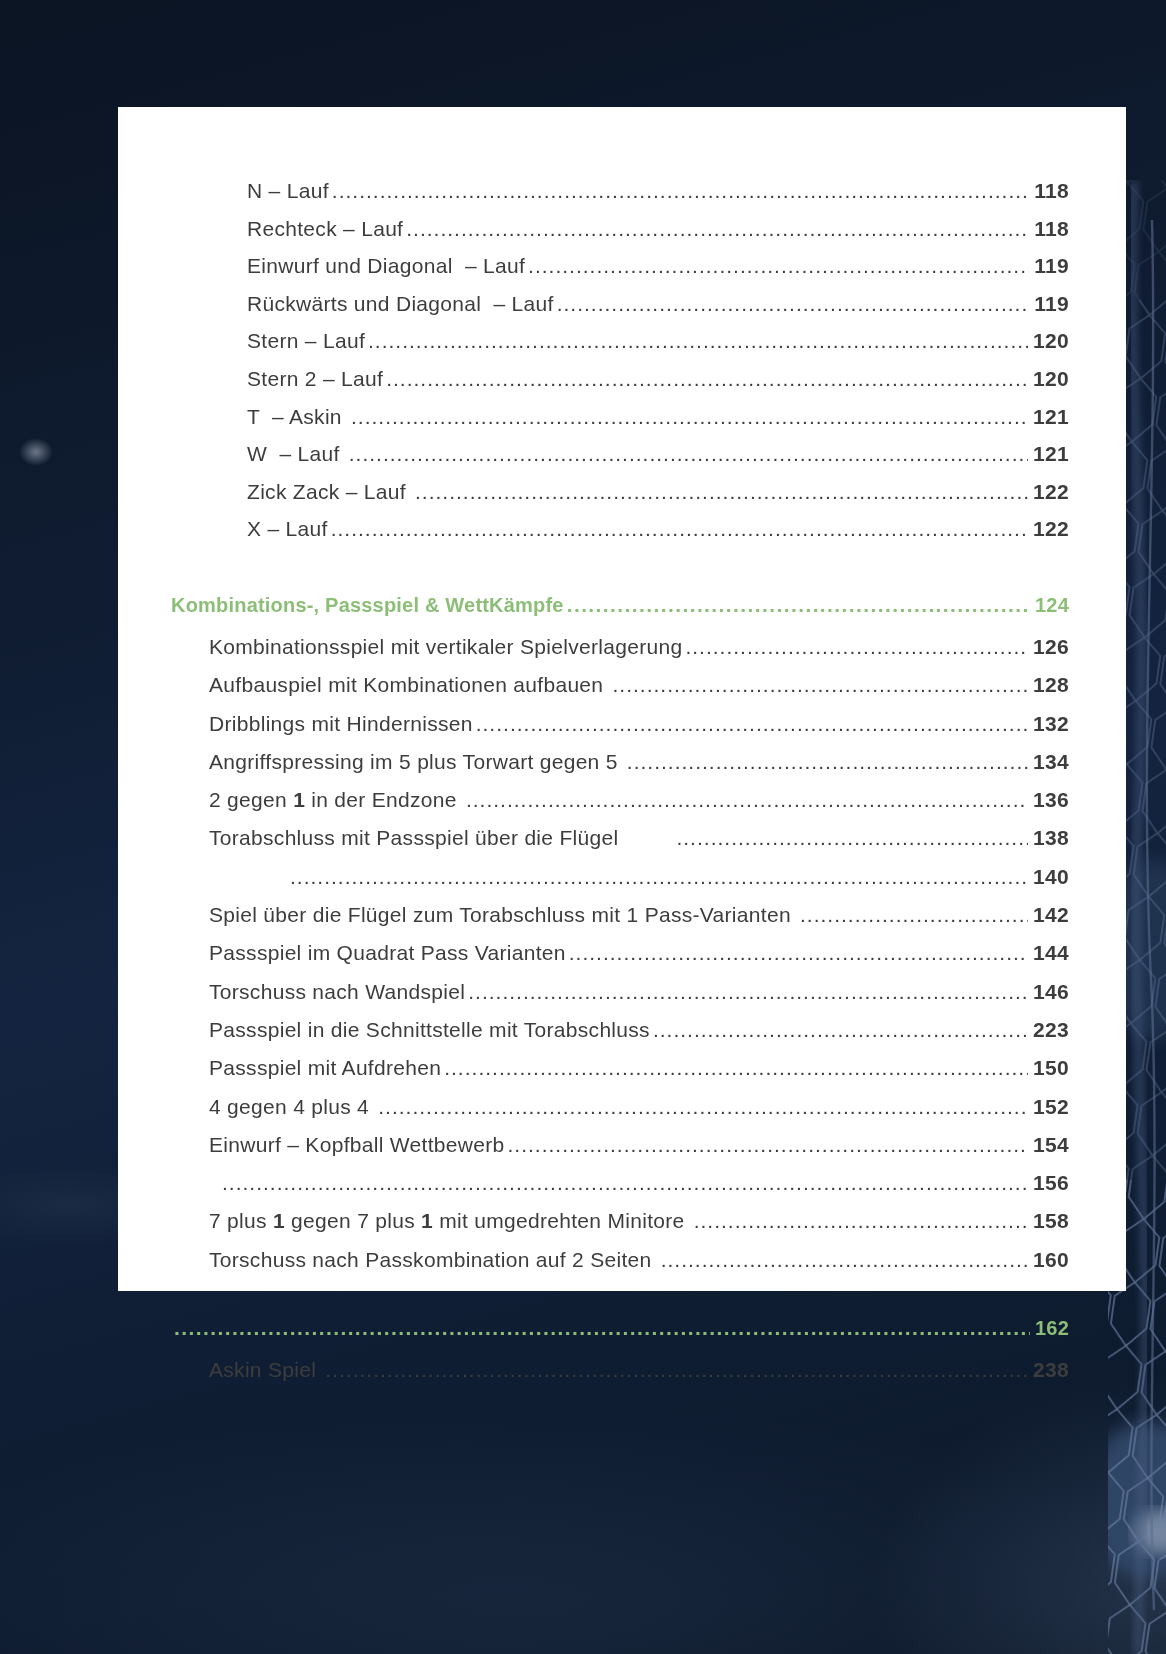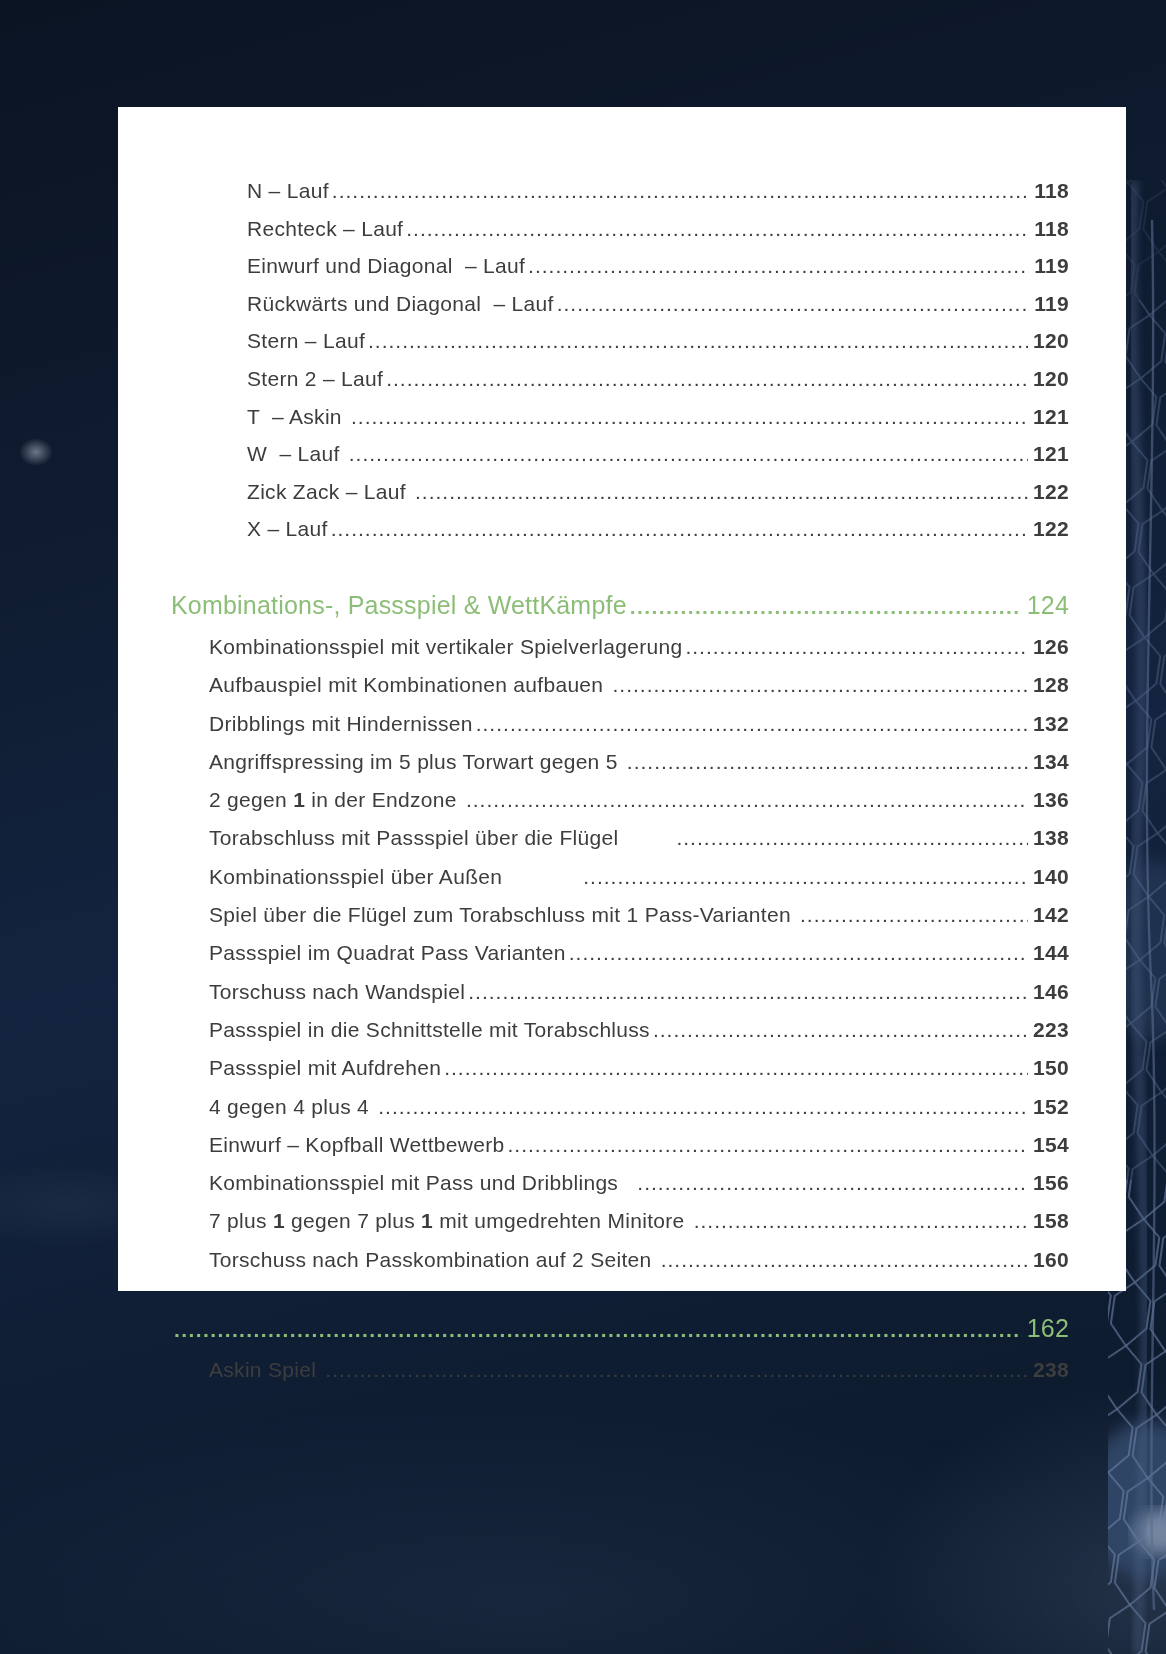--- a/index.html
+++ b/index.html
@@ -39,21 +39,21 @@
   .toc-label{white-space:pre;flex-shrink:0;}
   .toc-label b{font-weight:700;}
   .toc-gap{flex-shrink:0;height:1px;}
   .toc-dots{
     flex:1;min-width:0;overflow:hidden;white-space:nowrap;
     margin-left:3px;letter-spacing:1px;
   }
   .toc-page{padding-left:5px;flex-shrink:0;font-weight:bold;}
   .toc-heading-row .toc-label,
   .toc-heading-row .toc-page{
-    color:var(--accent,#8cbe77);font-weight:400;font-size:25px;letter-spacing:.2px;
+    color:var(--accent,#8cbe77);font-weight:700;font-size:20px;letter-spacing:.2px;
   }
   .toc-heading-row .toc-dots{
     color:var(--accent,#8cbe77);font-weight:700;letter-spacing:1.4px;
   }
 </style>
 </head>
 <body>
 
 <div class="stage">
   <div class="backdrop"></div>
@@ -168,21 +168,20 @@
               <span class="toc-dots" aria-hidden="true">............................................................................................................................................................................................................................................................................................................</span>
               <span class="toc-page">136</span>
             </div>
             <div class="toc-row">
               <span class="toc-label">Torabschluss mit Passspiel über die Flügel</span>
               <span class="toc-gap" style="width: 55px;"></span>
               <span class="toc-dots" aria-hidden="true">............................................................................................................................................................................................................................................................................................................</span>
               <span class="toc-page">138</span>
             </div>
             <div class="toc-row">
-              <span class="toc-label">Kombinationsspiel über Außen</span>
               <span class="toc-gap" style="width: 78px;"></span>
               <span class="toc-dots" aria-hidden="true">............................................................................................................................................................................................................................................................................................................</span>
               <span class="toc-page">140</span>
             </div>
             <div class="toc-row">
               <span class="toc-label">Spiel über die Flügel zum Torabschluss mit 1 Pass-Varianten </span>
               <span class="toc-dots" aria-hidden="true">............................................................................................................................................................................................................................................................................................................</span>
               <span class="toc-page">142</span>
             </div>
             <div class="toc-row">
@@ -209,21 +208,20 @@
               <span class="toc-label">4 gegen 4 plus 4 </span>
               <span class="toc-dots" aria-hidden="true">............................................................................................................................................................................................................................................................................................................</span>
               <span class="toc-page">152</span>
             </div>
             <div class="toc-row">
               <span class="toc-label">Einwurf – Kopfball Wettbewerb</span>
               <span class="toc-dots" aria-hidden="true">............................................................................................................................................................................................................................................................................................................</span>
               <span class="toc-page">154</span>
             </div>
             <div class="toc-row">
-              <span class="toc-label">Kombinationsspiel mit Pass und Dribblings </span>
               <span class="toc-gap" style="width: 10px;"></span>
               <span class="toc-dots" aria-hidden="true">............................................................................................................................................................................................................................................................................................................</span>
               <span class="toc-page">156</span>
             </div>
             <div class="toc-row">
               <span class="toc-label">7 plus <b>1</b> gegen 7 plus <b>1</b> mit umgedrehten Minitore </span>
               <span class="toc-dots" aria-hidden="true">............................................................................................................................................................................................................................................................................................................</span>
               <span class="toc-page">158</span>
             </div>
             <div class="toc-row">

